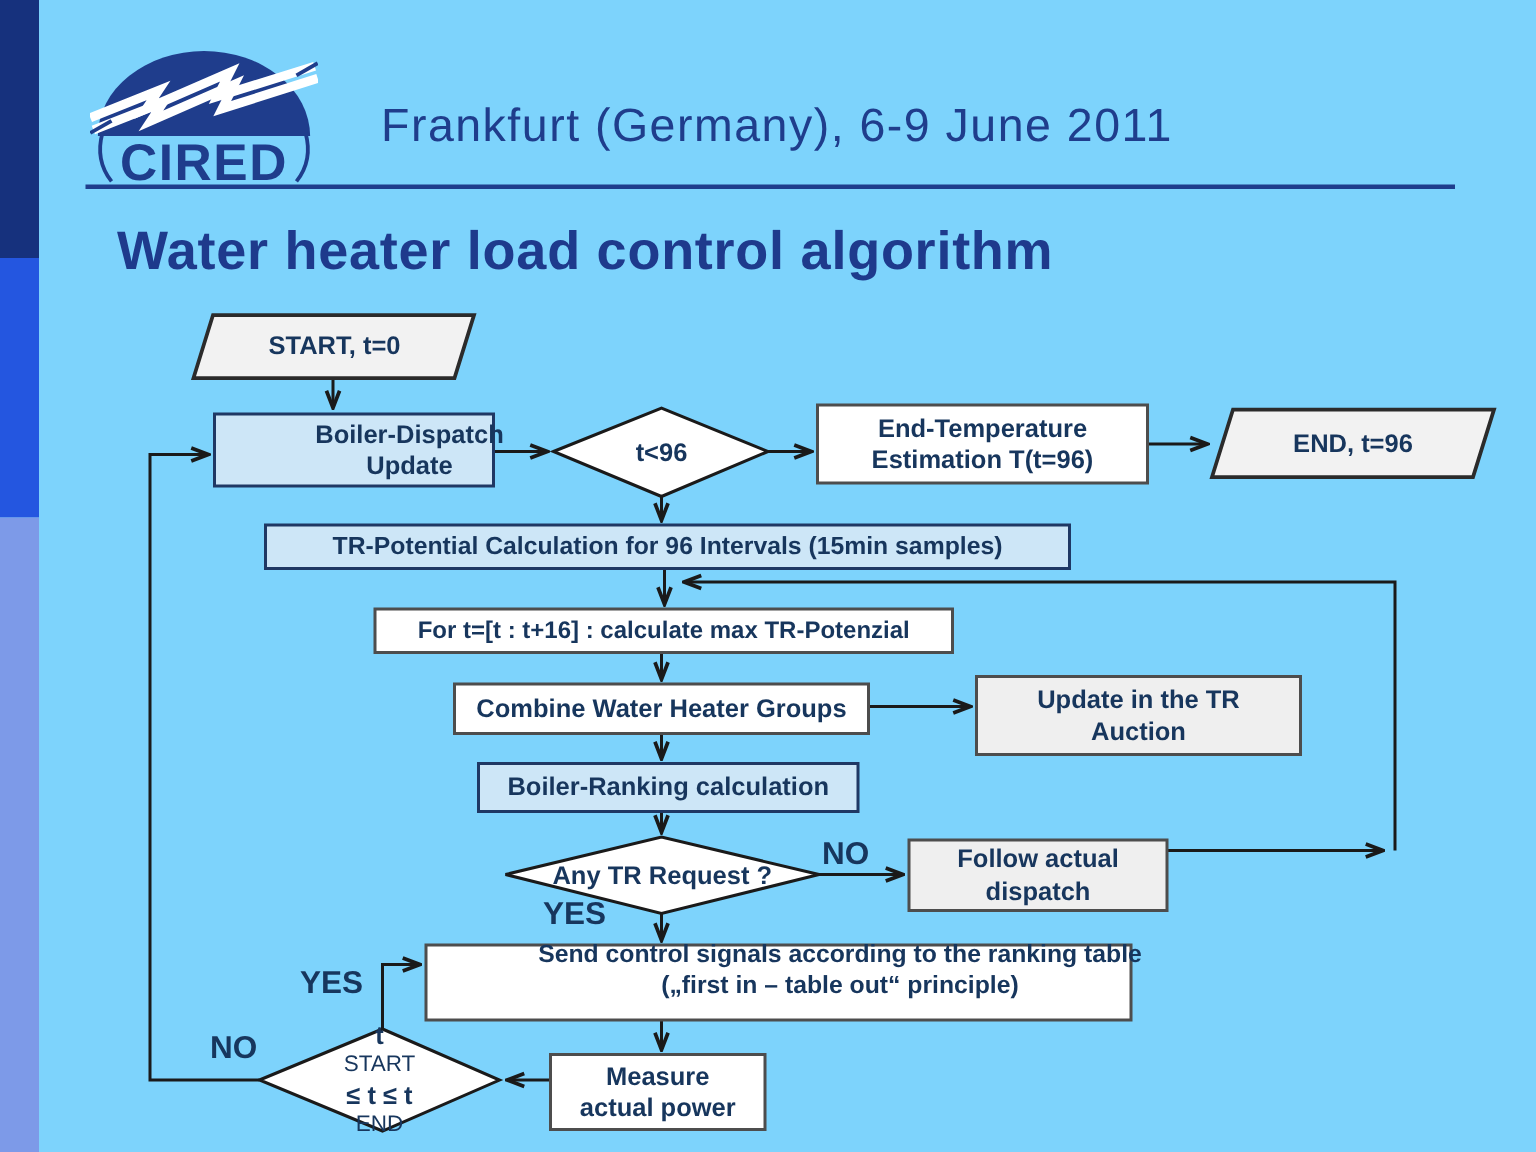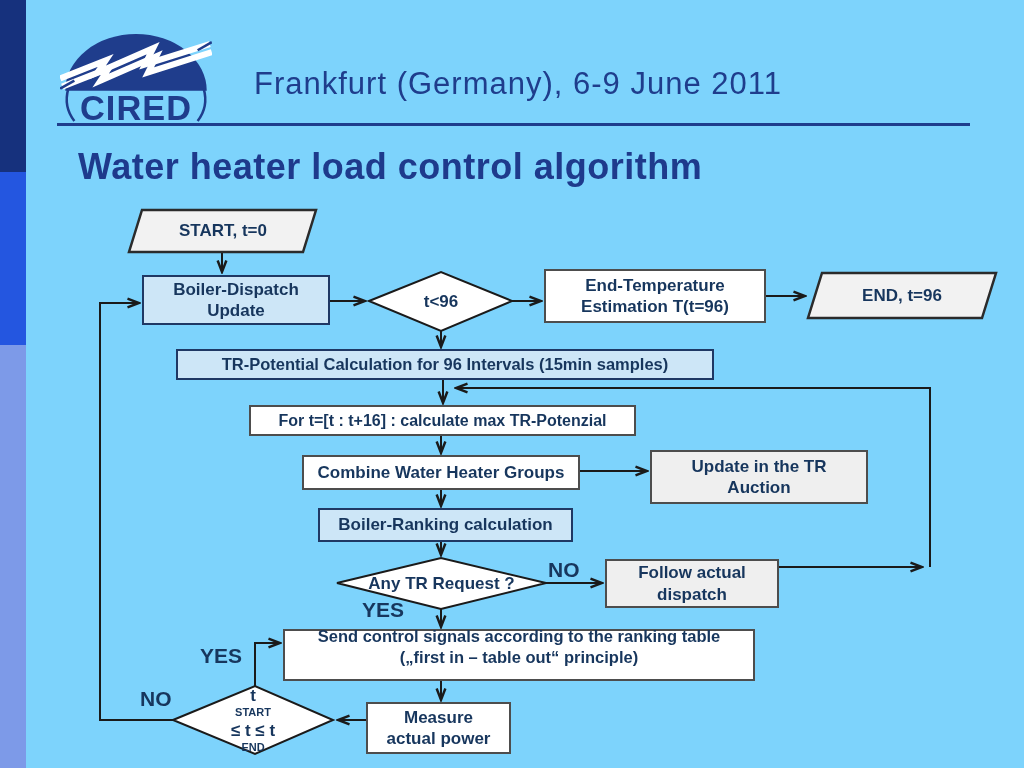--- a/index.html
+++ b/index.html
@@ -25,21 +25,21 @@
   .shape-terminator{fill:#f2f2f2;stroke:#2b2b2b;stroke-width:2.5;}
   .shape-diamond{fill:#ffffff;stroke:#1a1a1a;stroke-width:2;}
   .edge{fill:none;stroke:var(--connector);stroke-width:2;}
   .node-label{position:absolute;z-index:2;display:flex;flex-direction:column;align-items:center;
               justify-content:center;text-align:center;font-weight:bold;font-size:17px;
               line-height:1.25;color:var(--node-text);pointer-events:none;}
   .node-label span{display:block;white-space:nowrap;}
   .small-text{font-size:16.5px;}
   .smaller-text{font-size:16px;}
   .edge-label{position:absolute;z-index:2;font-weight:bold;font-size:21px;color:var(--node-text);}
-  .sub{font-size:11px;vertical-align:-4px;font-weight:bold;}
+  .sub{font-size:15px;vertical-align:-4px;font-weight:normal;}
 </style>
 </head>
 <body>
 
 <div class="slide">
 
   <div class="bar bar-dark"></div>
   <div class="bar bar-mid"></div>
   <div class="bar bar-light"></div>
 
@@ -96,21 +96,21 @@
     <rect class="shape-blue" x="319" y="509" width="253" height="32"></rect>
     <polygon class="shape-diamond" points="337,583 441,558 546,583 441,609"></polygon>
     <rect class="shape-gray" x="606" y="560" width="172" height="47"></rect>
     <rect class="shape-white" x="284" y="630" width="470" height="50"></rect>
     <rect class="shape-white" x="367" y="703" width="143" height="50"></rect>
     <polygon class="shape-diamond" points="173,720 255,686 333,720 255,754"></polygon>
   </svg>
 
   <div class="node-label" style="left:130px;top:210px;width:186px;height:42px;">START, t=0</div>
 
-  <div class="node-label" style="left:143px;top:276px;width:186px;height:48px;">
+  <div class="node-label" style="left:143px;top:276px;width:186px;height:48px;padding-left:37px;">
     <span>Boiler-Dispatch</span>
     <span>Update</span>
   </div>
 
   <div class="node-label" style="left:369px;top:272px;width:144px;height:59px;">t&lt;96</div>
 
   <div class="node-label" style="left:545px;top:270px;width:220px;height:52px;">
     <span>End-Temperature</span>
     <span>Estimation T(t=96)</span>
   </div>
@@ -130,21 +130,21 @@
 
   <div class="node-label" style="left:319px;top:509px;width:253px;height:32px;">Boiler-Ranking calculation</div>
 
   <div class="node-label" style="left:337px;top:558px;width:209px;height:51px;">Any TR Request ?</div>
 
   <div class="node-label" style="left:606px;top:560px;width:172px;height:47px;">
     <span>Follow actual</span>
     <span>dispatch</span>
   </div>
 
-  <div class="node-label small-text" style="left:284px;top:630px;width:470px;height:33px;">
+  <div class="node-label small-text" style="left:284px;top:630px;width:470px;height:33px;padding-left:41px;">
     <span>Send control signals according to the ranking table</span>
     <span>(„first in – table out“ principle)</span>
   </div>
 
   <div class="node-label" style="left:367px;top:703px;width:143px;height:50px;">
     <span>Measure</span>
     <span>actual power</span>
   </div>
 
   <div class="node-label" style="left:173px;top:686px;width:160px;height:68px;">

